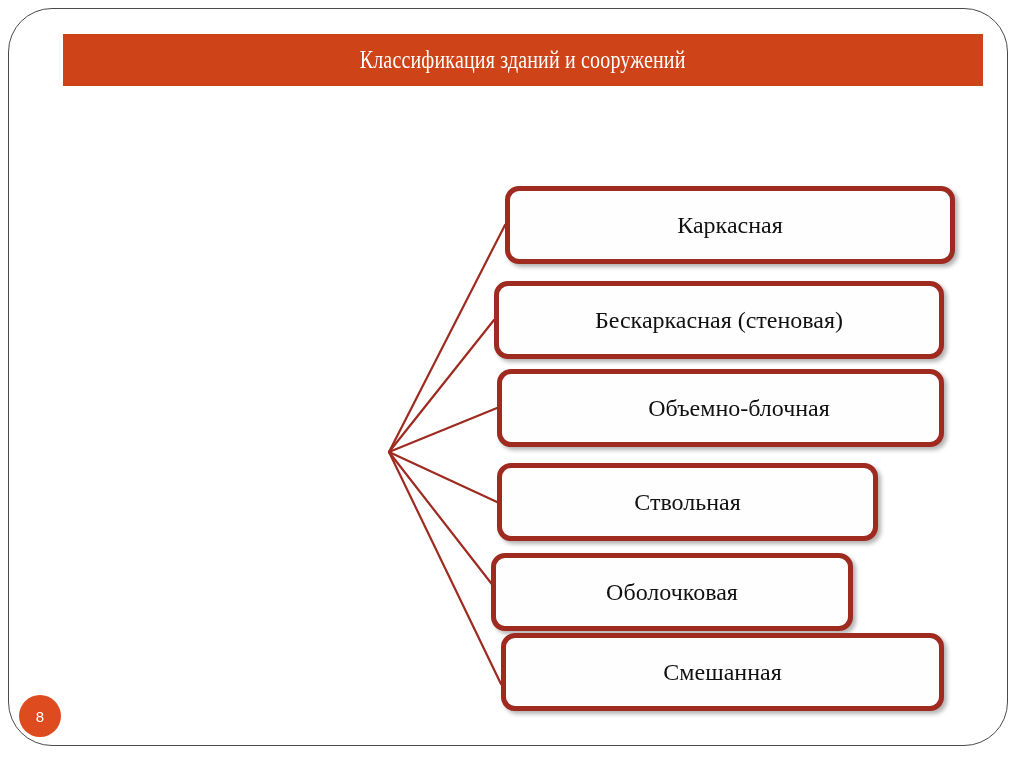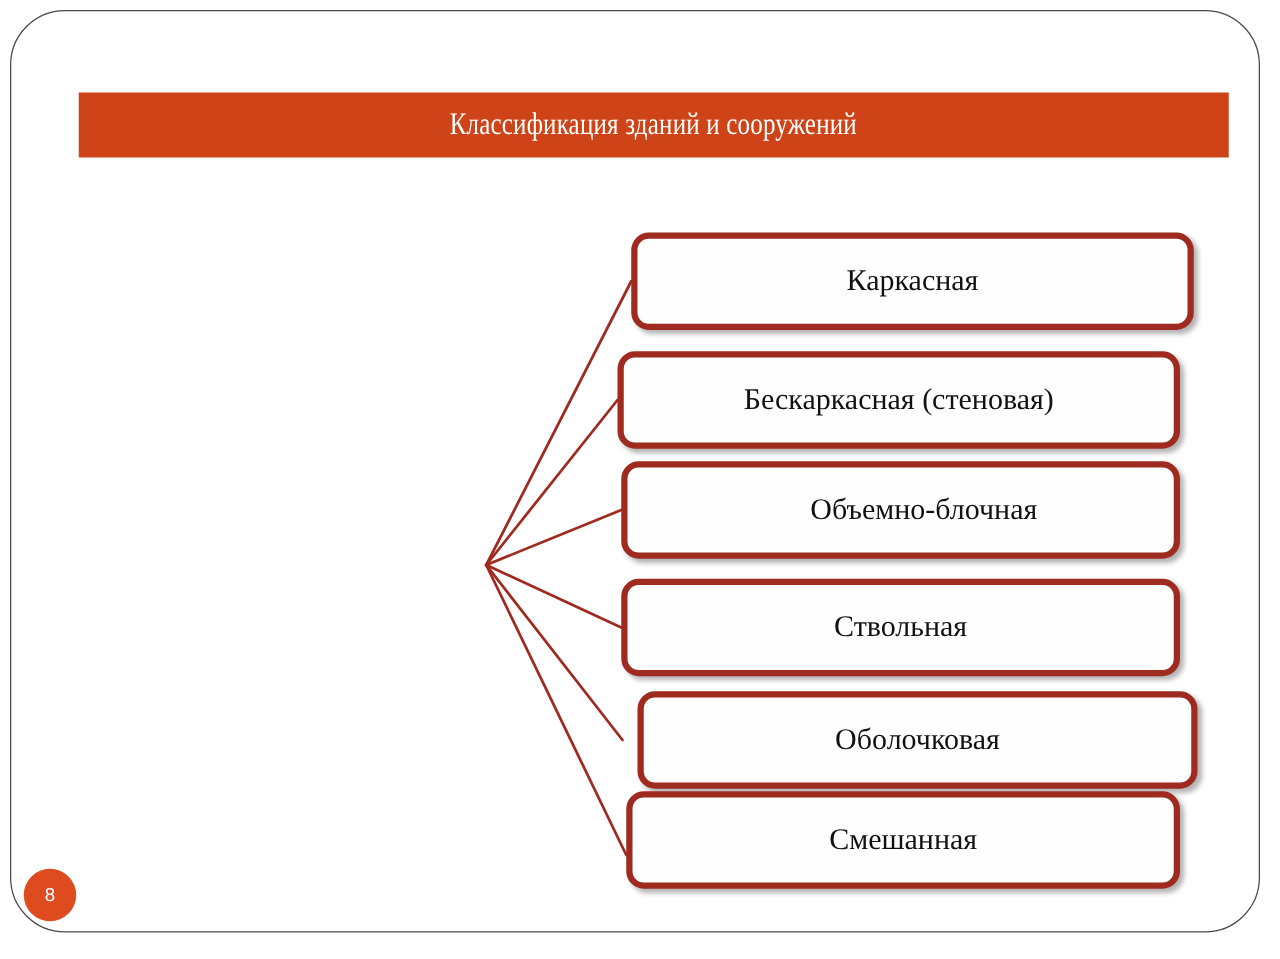--- a/index.html
+++ b/index.html
@@ -37,21 +37,20 @@
   #title-banner {
     position: absolute;
     left: 63px;
     top: 34px;
     width: 920px;
     height: 52px;
     background: #ce4418;
     display: flex;
     align-items: center;
     justify-content: center;
-    margin-top: 40px;
   }
   #title-text {
     color: #ffffff;
     font-family: "Liberation Serif", "DejaVu Serif", serif;
     font-size: 25px;
     letter-spacing: 0.2px;
     transform: scaleX(0.80);
     transform-origin: center center;
     white-space: nowrap;
   }
@@ -82,22 +81,22 @@
     padding: 0 8px;
   }
 
   .leaf-node {
     font-size: 24px;
   }
 
   #node-0 { left: 505px; top: 186px;  width: 450px; height: 78px; }
   #node-1 { left: 494px; top: 281px;  width: 450px; height: 78px; }
   #node-2 { left: 497px; top: 369px;  width: 447px; height: 78px; padding-left: 37px; }
-  #node-3 { left: 497px; top: 463px;  width: 447px; height: 78px; }
-  #node-4 { left: 510px; top: 553px;  width: 448px; height: 78px; }
+  #node-3 { left: 497px; top: 463px;  width: 381px; height: 78px; }
+  #node-4 { left: 491px; top: 553px;  width: 362px; height: 78px; }
   #node-5 { left: 501px; top: 633px;  width: 443px; height: 78px; }
 
   #connectors {
     position: absolute;
     left: 0;
     top: 0;
     width: 1024px;
     height: 767px;
     pointer-events: none;
   }

